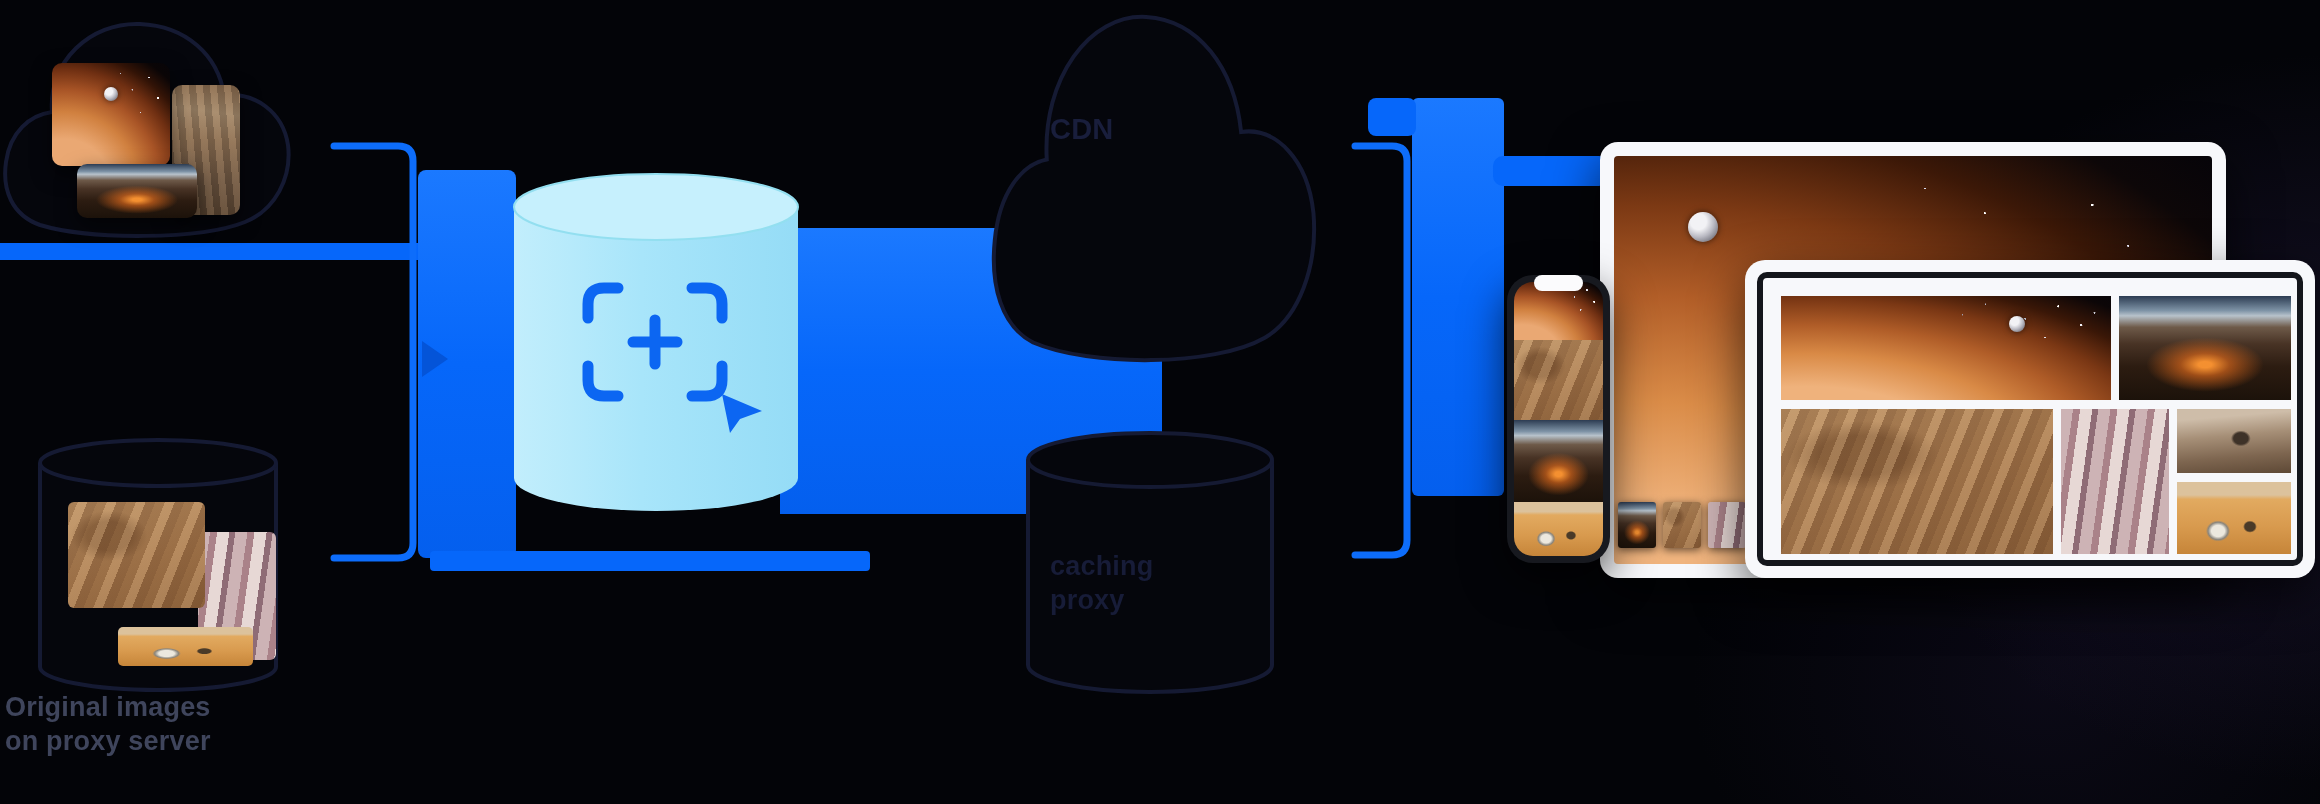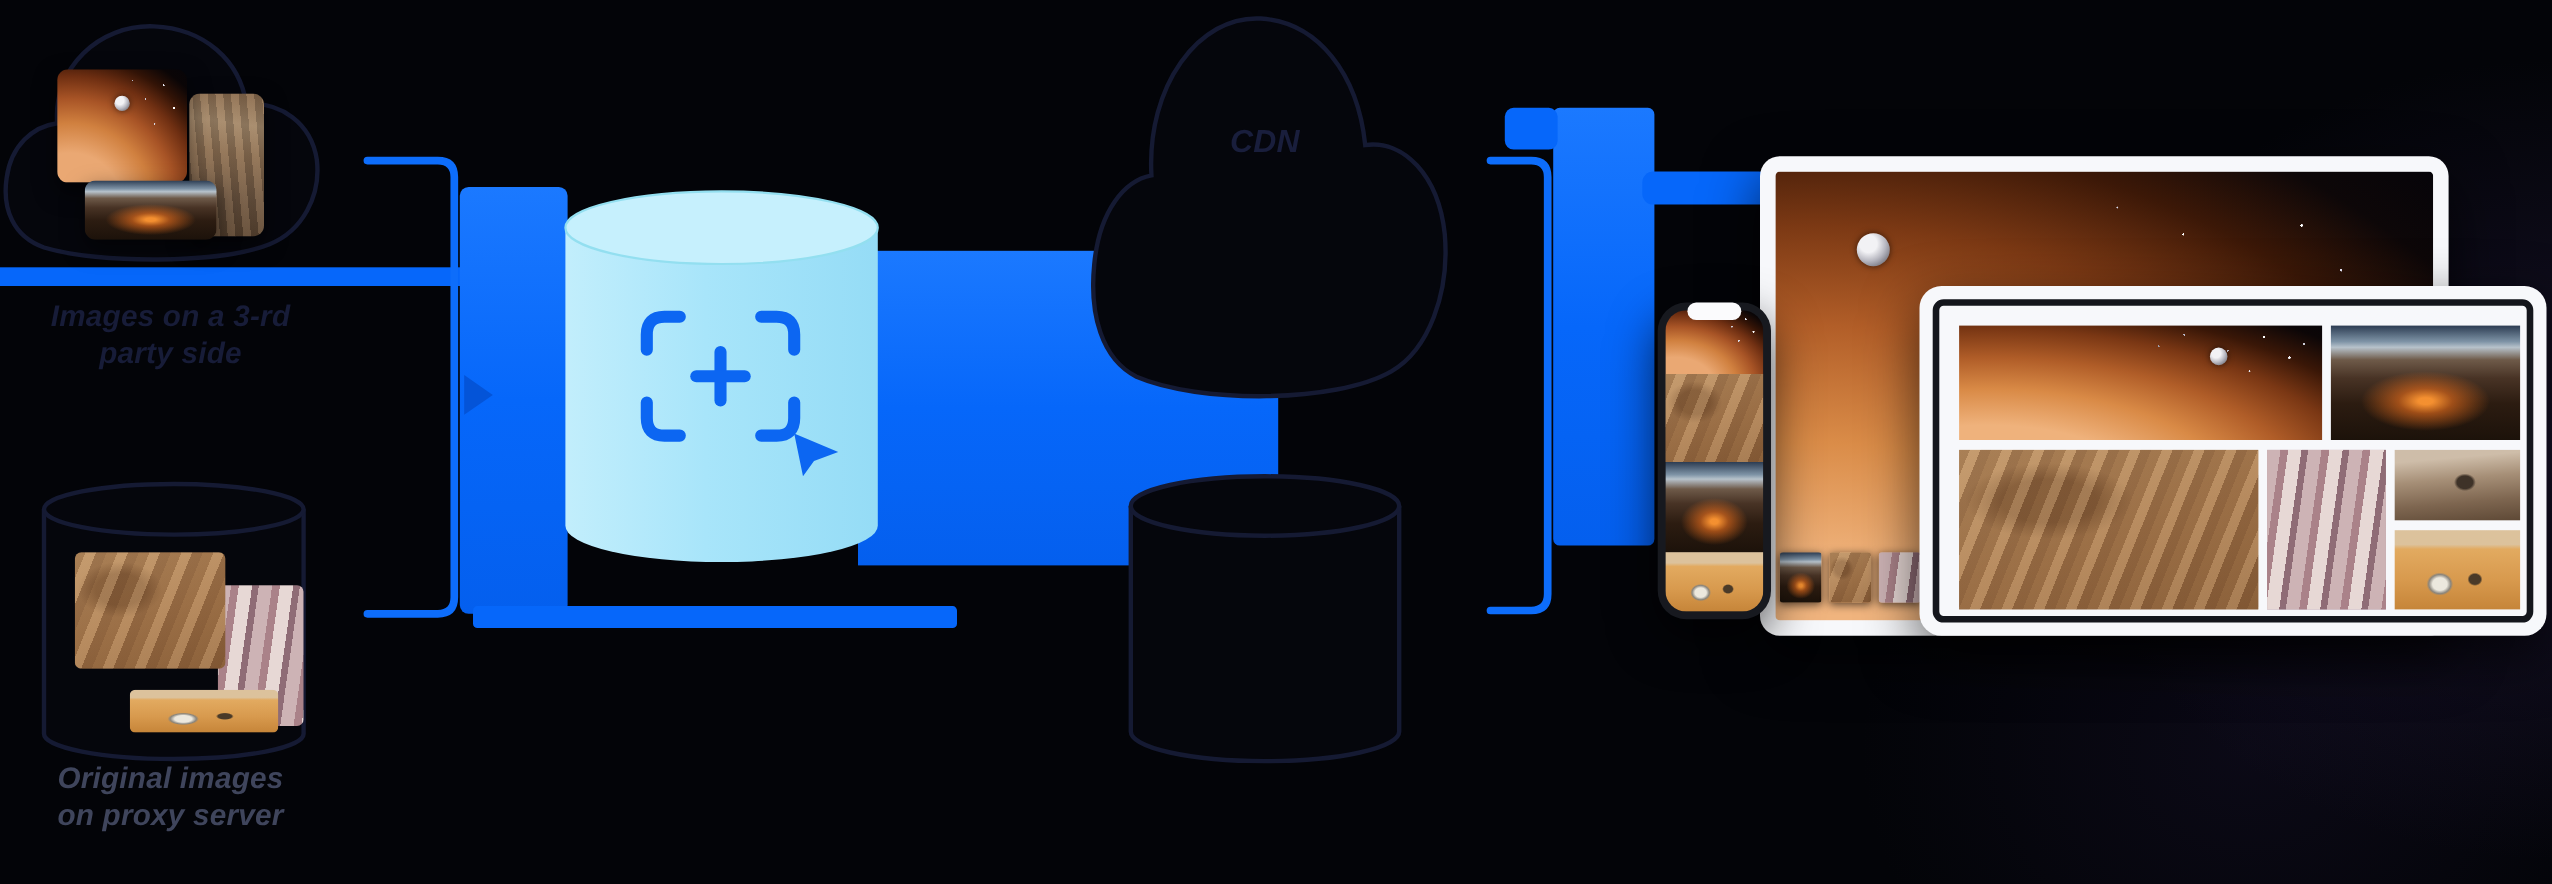--- a/index.html
+++ b/index.html
@@ -8,21 +8,21 @@
     background:
       radial-gradient(620px 520px at 100% 52%, rgba(52,38,88,.38), rgba(0,0,0,0) 70%),
       radial-gradient(500px 420px at 88% 85%, rgba(30,22,55,.30), rgba(0,0,0,0) 70%),
       #030408;
     font-family:"Liberation Sans", sans-serif;
   }
   .abs{position:absolute;}
   svg{display:block;}
 
   
-  .lbl{position:absolute;text-align:center;font-weight:700;font-size:27px;line-height:34px;letter-spacing:.2px;font-style:italic;}
+  .lbl{position:absolute;text-align:left;font-weight:700;font-size:27px;line-height:34px;letter-spacing:.2px;}
   .lbl-dark{color:#171c38;}
   .lbl-grey{color:#3f455c;}
   .lbl-cdn{font-size:29px;color:#191e3c;}
 
   
   .photo{position:absolute;overflow:hidden;background:#201008;}
   .rounded{border-radius:10px;box-shadow:0 8px 20px rgba(0,0,0,.55);}
   .ph-planet{
     background:
       radial-gradient(1.6px 1.6px at 82% 14%, #e9e9f2 50%, transparent 60%),
@@ -168,30 +168,30 @@
   <div class="photo rounded ph-canyon abs" style="left:172px;top:85px;width:68px;height:130px;"></div>
   <div class="photo rounded ph-planet abs" style="left:52px;top:63px;width:118px;height:103px;">
     <div class="capsule" style="left:52px;top:24px;width:14px;height:14px;"></div>
   </div>
   <div class="photo rounded ph-insight abs" style="left:77px;top:164px;width:120px;height:54px;"></div>
 
   <div class="photo ph-strata abs" style="left:198px;top:532px;width:78px;height:128px;border-radius:6px;"></div>
   <div class="photo ph-rock abs" style="left:68px;top:502px;width:137px;height:106px;border-radius:6px;"></div>
   <div class="photo ph-desert abs" style="left:118px;top:627px;width:135px;height:39px;border-radius:5px;"></div>
 
-  <div class="lbl lbl-dark abs" style="left:0px;top:270px;width:310px;">
-    <span>Images on a 3-rd</span><br>
-    <span>party side</span>
-  </div>
   <div class="lbl lbl-grey abs" style="left:5px;top:690px;width:300px;">
     <span>Original images</span><br>
     <span>on proxy server</span>
   </div>
   <div class="lbl lbl-cdn abs" style="left:1050px;top:112px;width:200px;">
     <span>CDN</span>
+  </div>
+  <div class="lbl lbl-dark abs" style="left:1050px;top:549px;width:200px;">
+    <span>caching</span><br>
+    <span>proxy</span>
   </div>
 
   <div class="abs device-white" style="left:1600px;top:142px;width:626px;height:436px;border-radius:18px;">
     <div class="abs laptop-screen" style="left:14px;top:14px;width:598px;height:408px;border-radius:4px;">
       <div class="capsule" style="left:74px;top:56px;width:30px;height:30px;"></div>
       <div class="thumb ph-insight" style="left:4px;top:346px;"></div>
       <div class="thumb ph-rock" style="left:49px;top:346px;"></div>
       <div class="thumb ph-strata" style="left:94px;top:346px;"></div>
       <div class="thumb ph-rover" style="left:139px;top:346px;"></div>
       <div class="thumb ph-desert" style="left:184px;top:346px;"></div>

